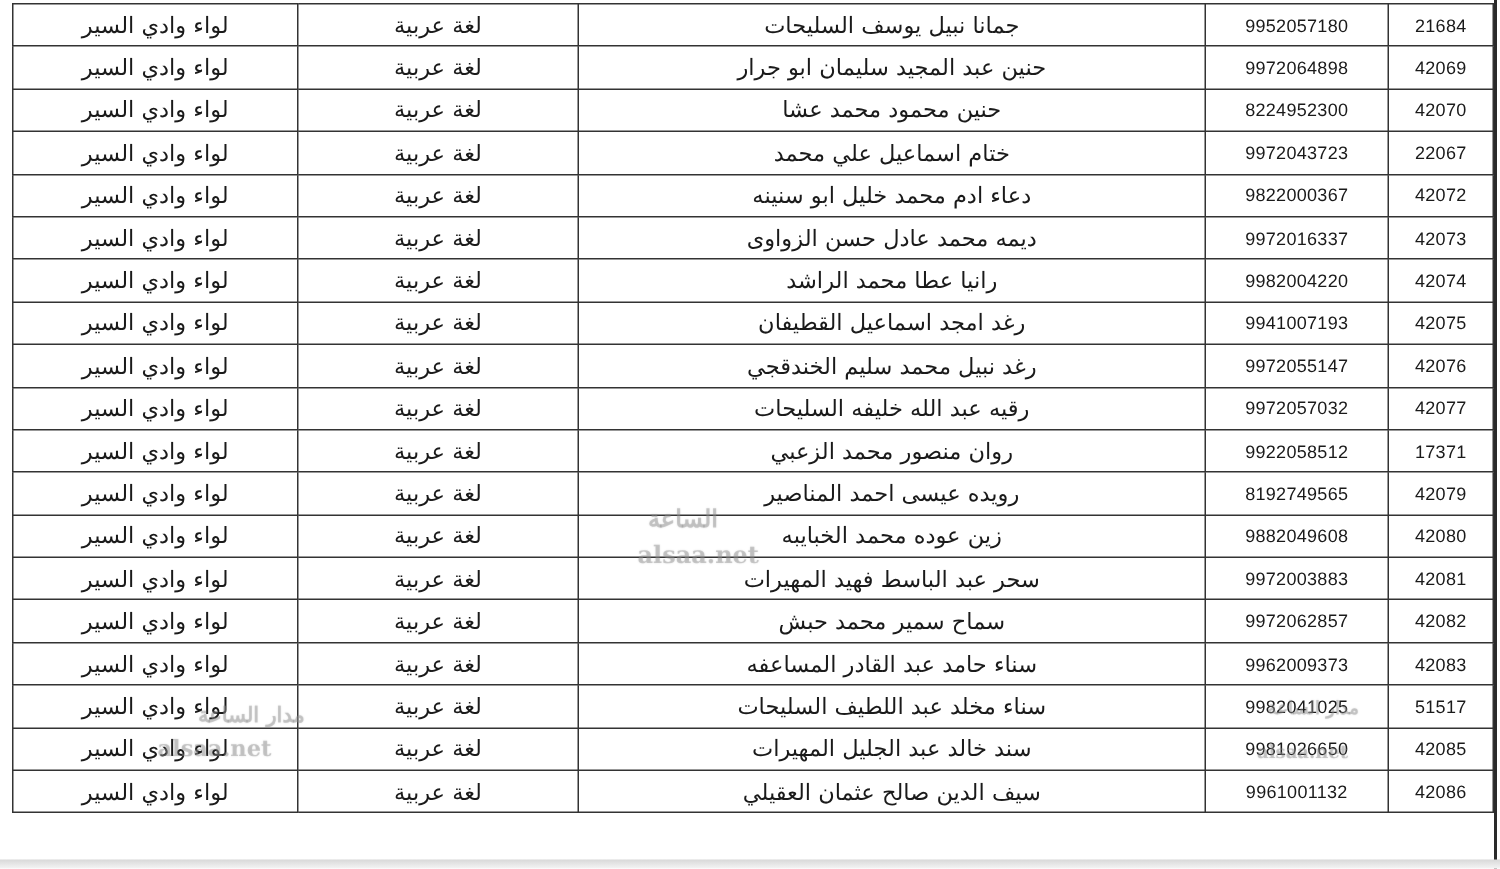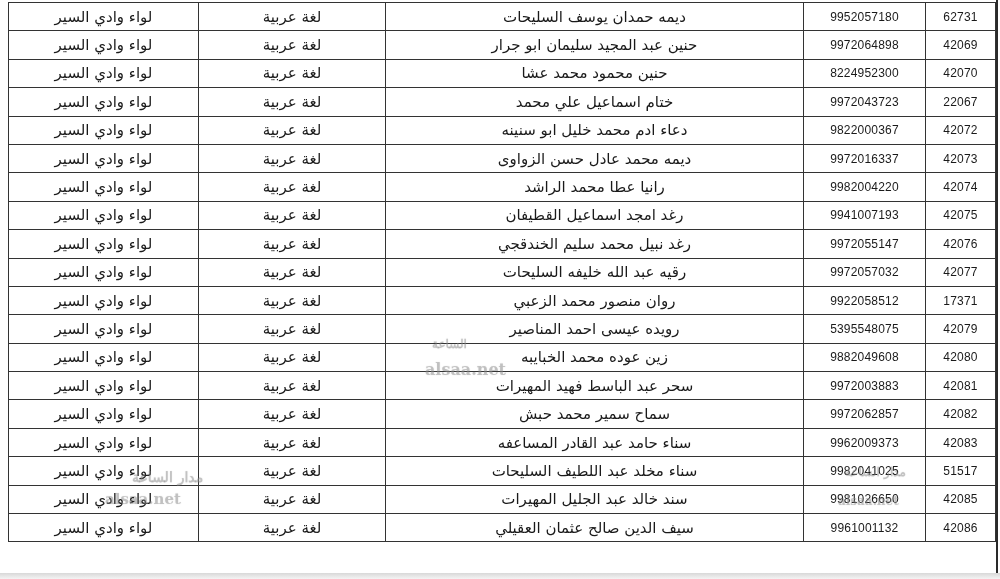--- a/index.html
+++ b/index.html
@@ -63,21 +63,21 @@
     }
     .watermark {
       position: absolute;
       color: rgba(150,150,150,0.35);
       font-family: "DejaVu Serif", serif;
       font-weight: bold;
       pointer-events: none;
       line-height: 1;
       text-shadow: 0 0 1px rgba(120,120,120,0.3);
     }
-    .wm1 { left: 432px; top: 338px; font-size: 12px; }
+    .wm1 { left: 432px; top: 338px; font-size: 16px; }
     .wm2 { left: 425px; top: 362px; font-size: 16px; }
     .wm3 { left: 132px; top: 470px; font-size: 14px; }
     .wm4 { left: 105px; top: 492px; font-size: 15px; }
     .wm5 { left: 845px; top: 466px; font-size: 12px; }
     .wm6 { left: 838px; top: 495px; font-size: 12px; }
   </style>
 </head>
 <body>
 
 <div class="sheet">
@@ -87,23 +87,23 @@
       <col style="width:187px">
       <col style="width:418px">
       <col style="width:122px">
       <col style="width:70px">
     </colgroup>
     <tbody id="table-body">
 
     <tr>
           <td class="col-region">لواء وادي السير</td>
           <td class="col-subject">لغة عربية</td>
-          <td class="col-name">ديمه حمدان يوسف السليحات</td>
+          <td class="col-name">جمانا نبيل يوسف السليحات</td>
           <td class="col-natid">9952057180</td>
-          <td class="col-seat">62731</td>
+          <td class="col-seat">21684</td>
         </tr>
         <tr>
           <td class="col-region">لواء وادي السير</td>
           <td class="col-subject">لغة عربية</td>
           <td class="col-name">حنين عبد المجيد سليمان ابو جرار</td>
           <td class="col-natid">9972064898</td>
           <td class="col-seat">42069</td>
         </tr>
         <tr>
           <td class="col-region">لواء وادي السير</td>
@@ -165,21 +165,21 @@
           <td class="col-region">لواء وادي السير</td>
           <td class="col-subject">لغة عربية</td>
           <td class="col-name">روان منصور محمد الزعبي</td>
           <td class="col-natid">9922058512</td>
           <td class="col-seat">17371</td>
         </tr>
         <tr>
           <td class="col-region">لواء وادي السير</td>
           <td class="col-subject">لغة عربية</td>
           <td class="col-name">رويده عيسى احمد المناصير</td>
-          <td class="col-natid">5395548075</td>
+          <td class="col-natid">8192749565</td>
           <td class="col-seat">42079</td>
         </tr>
         <tr>
           <td class="col-region">لواء وادي السير</td>
           <td class="col-subject">لغة عربية</td>
           <td class="col-name">زين عوده محمد الخبايبه</td>
           <td class="col-natid">9882049608</td>
           <td class="col-seat">42080</td>
         </tr>
         <tr>

